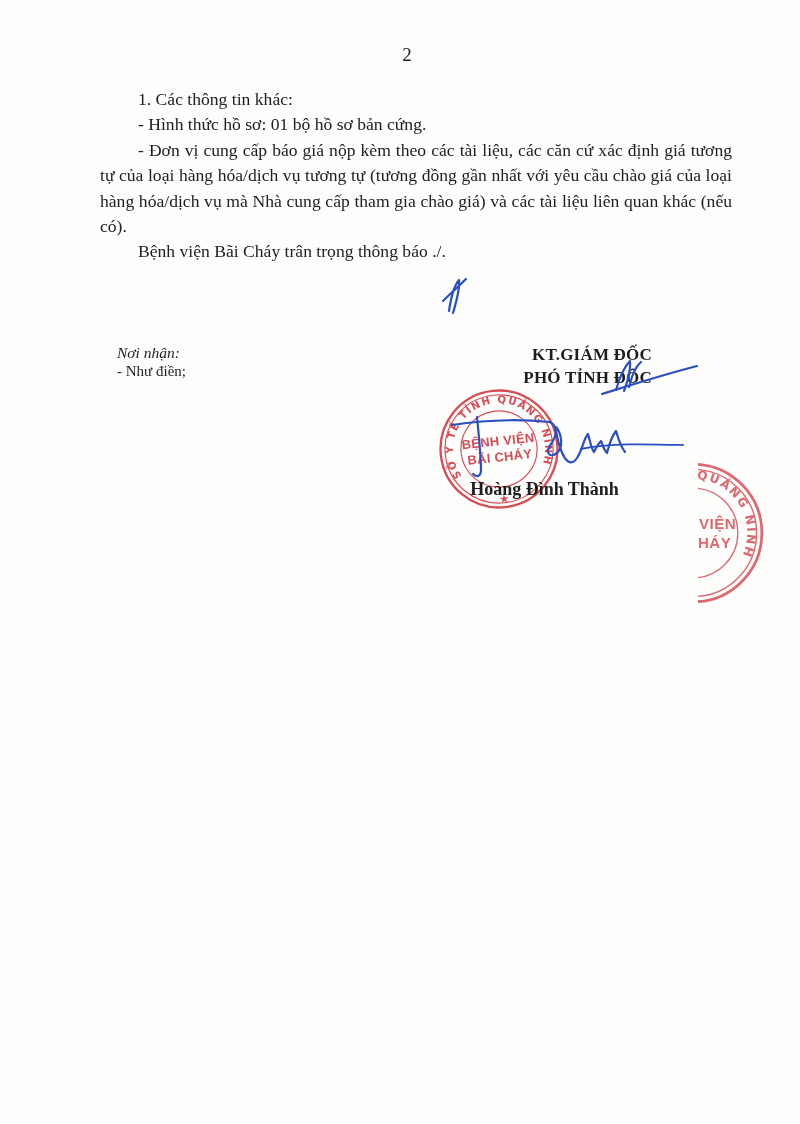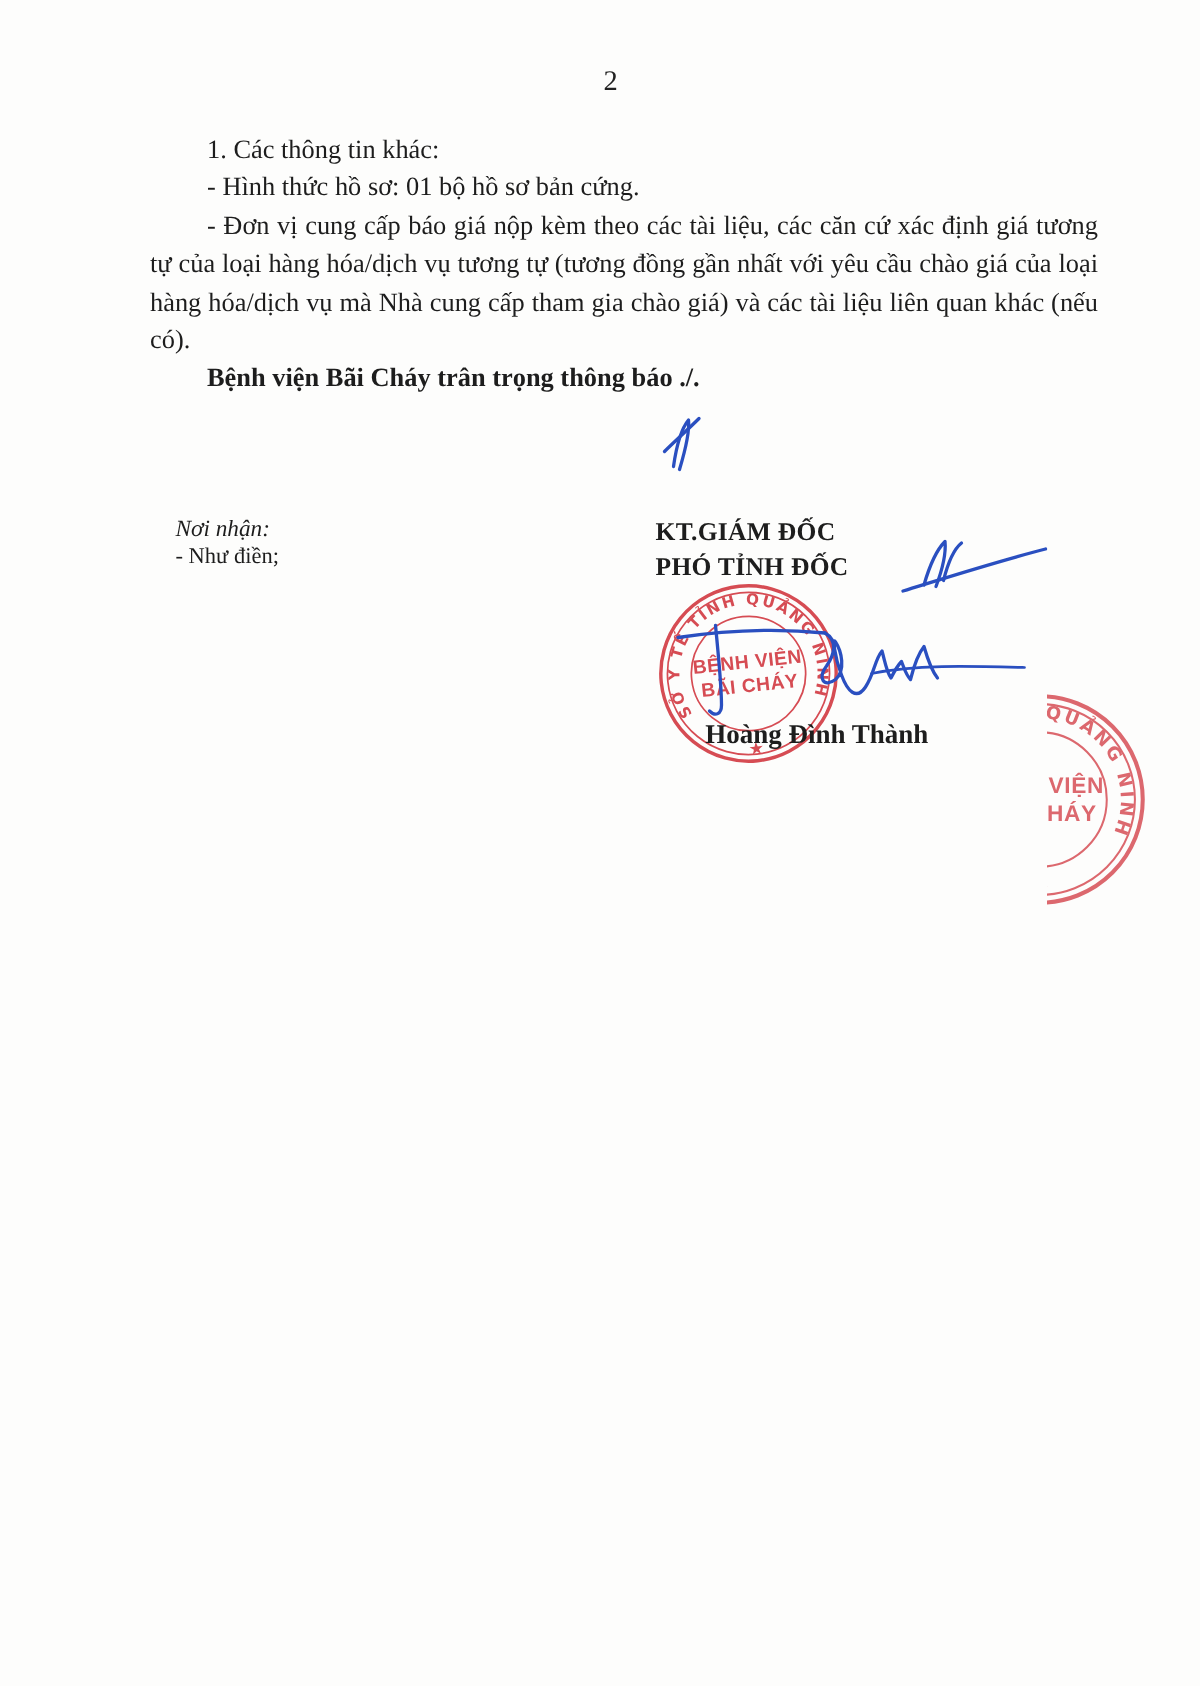--- a/index.html
+++ b/index.html
@@ -11,29 +11,29 @@
   }
   .page-number{
     position:absolute;top:44px;left:357px;width:100px;
     text-align:center;font-size:19px;color:#222;
   }
   .body-text{
     position:absolute;left:100px;top:87px;width:632px;
     font-size:17.6px;line-height:25.4px;text-align:justify;
   }
   .body-text p{margin:0;text-indent:38px;}
-  .body-text p.closing{text-align:left;font-weight:bold;}
+  .body-text p.closing{text-align:left;}
   .recipients{
     position:absolute;left:117px;top:344px;width:260px;
     font-size:15px;line-height:17.5px;
   }
   .recipients .label{font-weight:normal;font-style:italic;font-size:15.5px;margin-bottom:1px;}
   .sign-title{
     position:absolute;left:437px;top:343px;width:215px;
-    text-align:left;font-weight:bold;font-size:17px;line-height:23px;letter-spacing:.2px;
+    text-align:right;font-weight:bold;font-size:17px;line-height:23px;letter-spacing:.2px;
   }
   .signer-name{
     position:absolute;left:437px;top:479px;width:215px;
     text-align:center;font-weight:bold;font-size:18px;z-index:6;
   }
   .stamp-main{
     position:absolute;left:437px;top:387px;width:124px;height:124px;
     z-index:3;opacity:.95;transform:rotate(-6deg);
   }
   .stamp-edge-clip{

